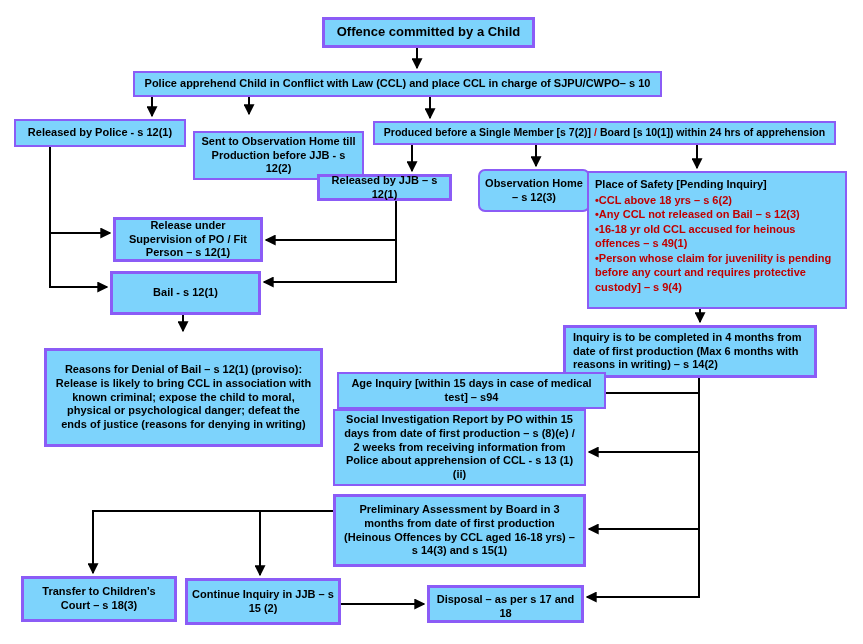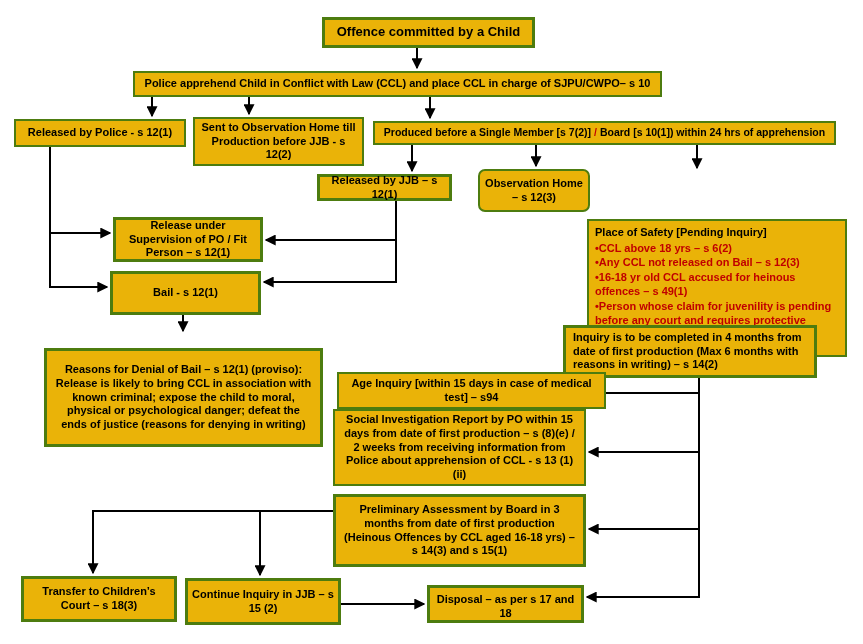--- a/index.html
+++ b/index.html
@@ -1,22 +1,22 @@
 <!DOCTYPE html>
 <html><head>
 <meta charset="utf-8">
 <style>
   html,body{margin:0;padding:0;background:#ffffff;}
   #canvas{
     position:relative;width:863px;height:644px;background:#ffffff;
     font-family:"Liberation Sans", sans-serif;overflow:hidden;
   }
   .node{
-    position:absolute;box-sizing:border-box;background:#eab308;
-    border:2px solid #4d7c0f;color:#000;font-weight:bold;
+    position:absolute;box-sizing:border-box;background:#7dd3fc;
+    border:2px solid #8b5cf6;color:#000;font-weight:bold;
     display:flex;align-items:center;justify-content:center;
     text-align:center;font-size:11px;line-height:1.25;
     padding:2px 4px;z-index:2;
   }
   .thick{border-width:3px;}
   .left{justify-content:flex-start;text-align:left;}
   #connectors{position:absolute;left:0;top:0;z-index:1;pointer-events:none;}
   .pos-box{display:block;padding:4px 6px;}
   .pos-title{color:#000;margin-bottom:1px;}
   .pos-bullet{color:var(--red);}
@@ -58,33 +58,33 @@
       <path d="M341,604 H424" marker-end="url(#arw)"></path>
     </g>
   </svg>
 
   <div class="node thick" style="left:322px;top:17px;width:213px;height:31px;font-size:13px;">Offence committed by a Child</div>
 
   <div class="node" style="left:133px;top:71px;width:529px;height:26px;">Police apprehend Child in Conflict with Law (CCL) and place CCL in charge of SJPU/CWPO– s 10</div>
 
   <div class="node" style="left:14px;top:119px;width:172px;height:28px;">Released by Police - s 12(1)</div>
 
-  <div class="node" style="left:193px;top:117px;width:171px;height:49px;">Sent to Observation Home till Production before JJB - s 12(2)</div>
+  <div class="node" style="left:193px;top:131px;width:171px;height:49px;">Sent to Observation Home till Production before JJB - s 12(2)</div>
 
   <div class="node small" style="left:373px;top:121px;width:463px;height:24px;white-space:nowrap;text-align:center;">
     <span>Produced before a Single Member [s 7(2)]</span>
     <span class="red slash">/</span>
     <span>Board [s 10(1]) within 24 hrs of apprehension</span>
   </div>
 
   <div class="node thick" style="left:317px;top:174px;width:135px;height:27px;">Released by JJB – s 12(1)</div>
 
   <div class="node" style="left:478px;top:169px;width:112px;height:43px;border-radius:7px;">Observation Home – s 12(3)</div>
 
-  <div class="node left pos-box" style="left:587px;top:171px;width:260px;height:138px;line-height:1.32;margin-top:48px;">
+  <div class="node left pos-box" style="left:587px;top:171px;width:260px;height:138px;line-height:1.32;">
     <div class="pos-title">Place of Safety [Pending Inquiry]</div>
     <div class="pos-bullet">•CCL above 18 yrs – s 6(2)</div>
     <div class="pos-bullet">•Any CCL not released on Bail – s 12(3)</div>
     <div class="pos-bullet">•16-18 yr old CCL accused for heinous offences – s 49(1)</div>
     <div class="pos-bullet">•Person whose claim for juvenility is pending before any court and requires protective custody] – s 9(4)</div>
   </div>
 
   <div class="node thick" style="left:113px;top:217px;width:150px;height:45px;">Release under Supervision of PO / Fit Person – s 12(1)</div>
 
   <div class="node thick" style="left:110px;top:271px;width:151px;height:44px;">Bail  - s 12(1)</div>

